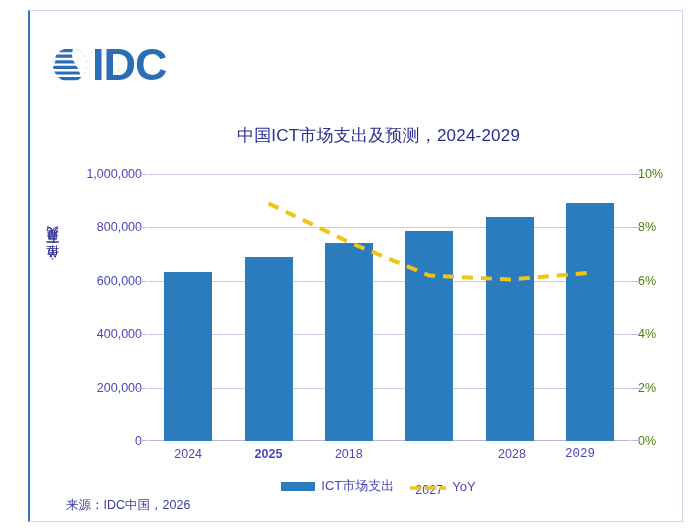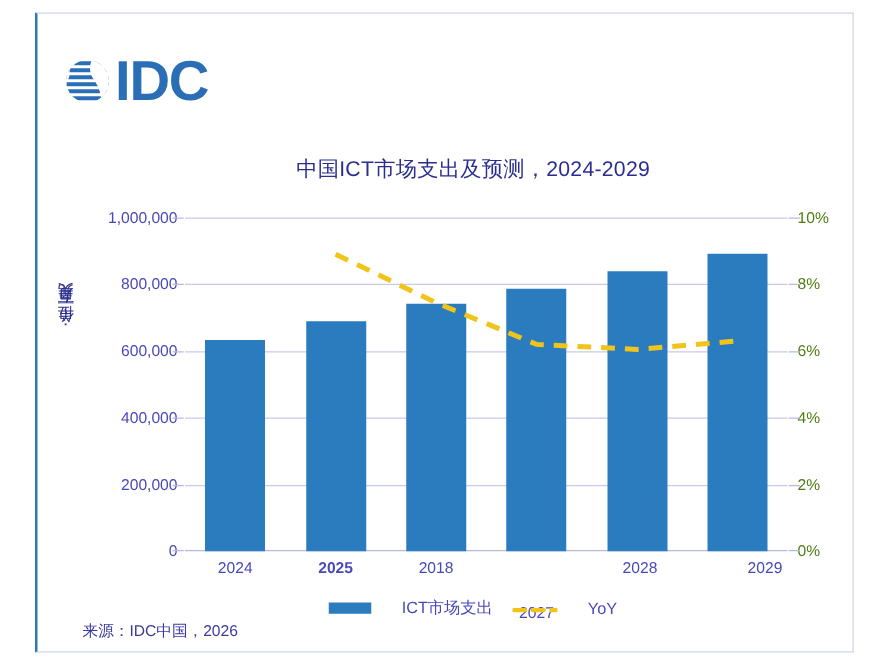--- a/index.html
+++ b/index.html
@@ -178,21 +178,21 @@
     display: flex;
     justify-content: center;
     align-items: center;
     gap: 16px;
     font-size: 13px;
     color: #4a48b8;
   }
   .legend-item {
     display: flex;
     align-items: center;
-    gap: 24px;
+    gap: 6px;
   }
   .swatch-bar {
     width: 34px;
     height: 9px;
     background: #2a7cbf;
     display: inline-block;
   }
   .swatch-line {
     width: 36px;
     height: 10px;
@@ -307,21 +307,21 @@
           <polyline points="120.5,29.4 200.8,68.1 281.2,101.5 361.5,105.5 441.8,98.8" fill="none" stroke="#f0c419" stroke-width="4" stroke-dasharray="11 8" stroke-linecap="butt"></polyline>
         </svg>
     </div>
 
     <div class="xlabels" id="xlabels">
         <div class="xtick" style="left: 40.1667px; text-align: center;">2024</div>
         <div class="xtick" style="left: 120.5px; font-weight: bold;">2025</div>
         <div class="xtick" style="left: 200.833px;">2018</div>
         <div class="xtick" style="left: 281.167px; margin-top: 36px;">2027</div>
         <div class="xtick" style="left: 364px;">2028</div>
-        <div class="xtick" style="left: 464px;">2029</div>
+        <div class="xtick" style="left: 432px; font-family: Liberation Mono, monospace;">2029</div>
       </div>
 
     <div class="legend">
       <div class="legend-item">
         <span class="swatch-bar"></span>
         <span>ICT市场支出</span>
       </div>
       <div class="legend-item">
         <span class="swatch-line">
           <svg width="36" height="10" viewBox="0 0 36 10">

